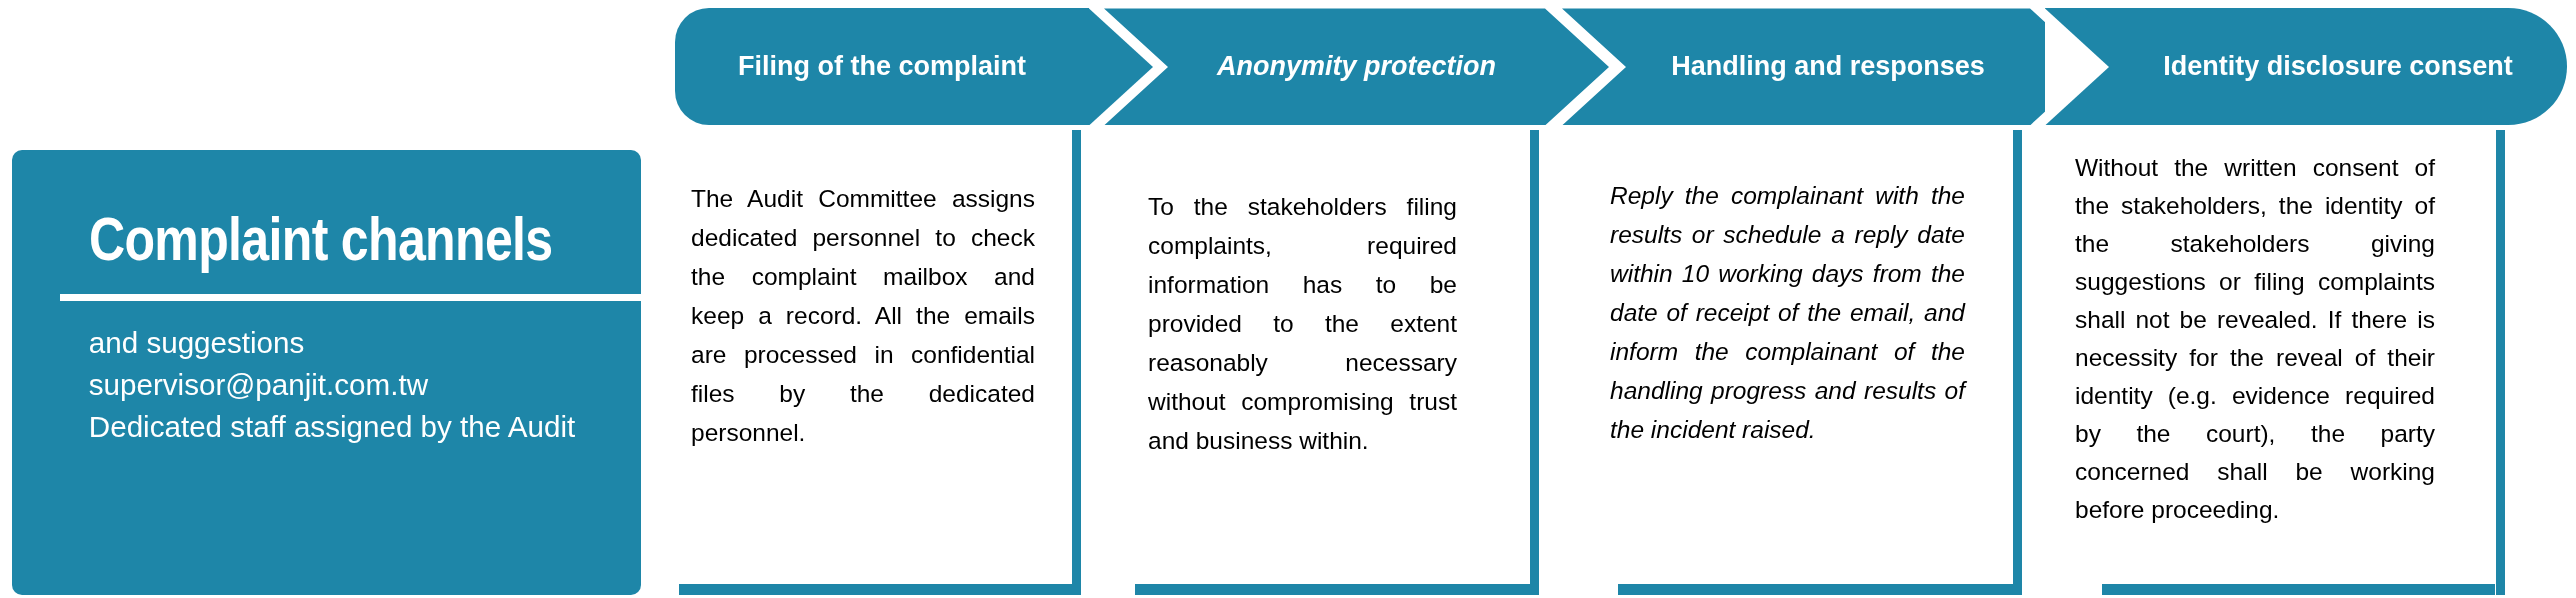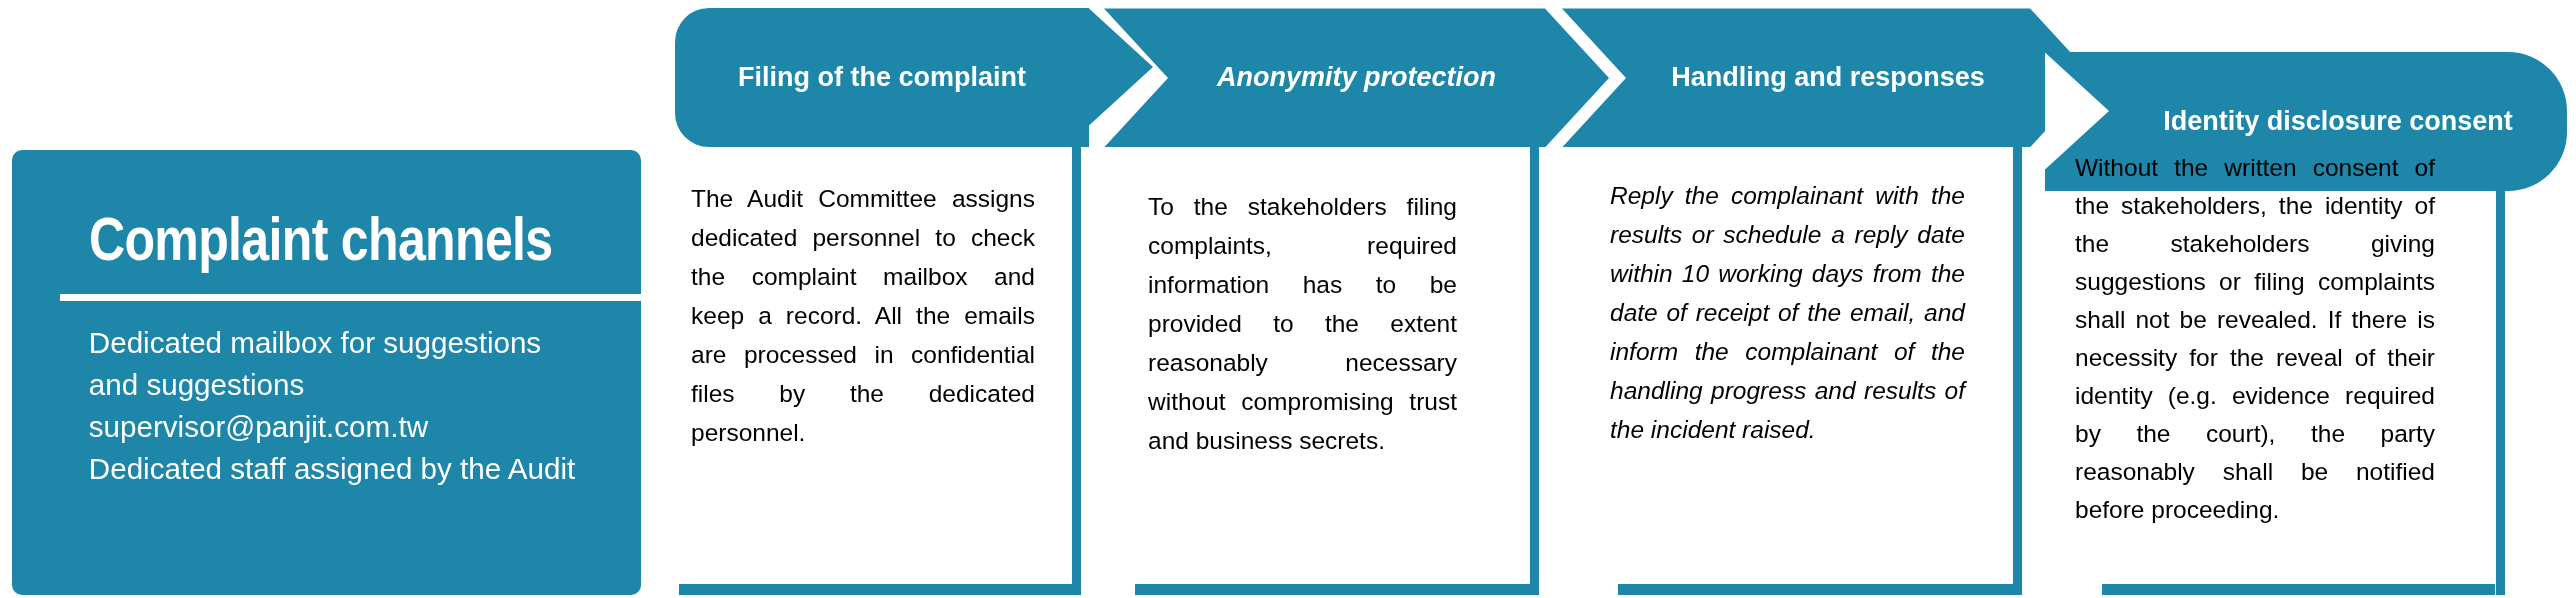--- a/index.html
+++ b/index.html
@@ -17,31 +17,31 @@
     letter-spacing:-0.8px;white-space:nowrap;transform:scaleX(.82);transform-origin:left center;
   }
   .card-rule{
     position:absolute;left:48px;top:144px;width:581px;height:6.8px;background:#ffffff;
   }
   .card-body{
     position:absolute;left:77px;top:172px;width:523px;
     font-size:29.6px;line-height:42px;font-weight:400;
   }
   
-  .seg{position:absolute;top:8.4px;height:139px;background:var(--teal);
+  .seg{position:absolute;top:8.4px;height:117px;background:var(--teal);
        display:flex;align-items:center;justify-content:center;}
   .seg-label{color:#ffffff;font-weight:700;font-size:27px;white-space:nowrap;}
   .a1{left:675px;width:414px;border-radius:34px 0 0 34px;}
   .a1-tip{position:absolute;left:1089px;top:8.4px;width:64px;height:117px;background:var(--teal);
           clip-path:polygon(0 0,100% 50%,0 100%);}
   .a2{left:1104px;width:505px;clip-path:polygon(0 0,441px 0,100% 50%,441px 100%,0 100%,64px 50%);
       padding:0 64px;box-sizing:border-box;font-style:italic;}
   .a3{left:1562px;width:532px;clip-path:polygon(0 0,468px 0,100% 50%,468px 100%,0 100%,64px 50%);
       padding:0 64px;box-sizing:border-box;text-align:center;}
-  .a4{left:2045px;width:522px;border-radius:0 59px 59px 0;padding-left:64px;box-sizing:border-box;margin-top:44px;}
+  .a4{left:2045px;width:522px;border-radius:0 59px 59px 0;padding-left:64px;box-sizing:border-box;}
   .a4-notch{position:absolute;left:0;top:0;width:64px;height:117px;background:#ffffff;
             clip-path:polygon(0 0,100% 50%,0 100%);}
   
   .vrule{position:absolute;top:130px;width:9.3px;height:465px;background:var(--teal);}
   .hbar{position:absolute;top:584px;height:11px;background:var(--teal);}
   .col{
     position:absolute;color:#000000;font-size:24.5px;line-height:39px;
     text-align:justify;
   }
   .c1{left:691px;top:179px;width:344px;}
@@ -51,21 +51,20 @@
 </style>
 </head>
 <body>
 
 <div id="stage" style="--teal: #1e86a8;">
 
   <div class="card">
     <div class="card-title">Complaint channels</div>
     <div class="card-rule"></div>
     <div class="card-body">
-      <div>Dedicated mailbox for suggestions</div>
       <div>and suggestions</div>
       <div>supervisor@panjit.com.tw</div>
       <div>Dedicated staff assigned by the Audit</div>
     </div>
   </div>
 
   <div class="seg a1">
     <span class="seg-label">Filing of the complaint</span>
   </div>
   <div class="a1-tip"></div>
@@ -77,23 +76,23 @@
   <div class="seg a3">
     <span class="seg-label">Handling and responses</span>
   </div>
 
   <div class="seg a4">
     <div class="a4-notch"></div>
     <span class="seg-label">Identity disclosure consent</span>
   </div>
 
   <div class="col c1">The Audit Committee assigns dedicated personnel to check the complaint mailbox and keep a record. All the emails are processed in confidential files by the dedicated personnel.</div>
-  <div class="col c2">To the stakeholders filing complaints, required information has to be provided to the extent reasonably necessary without compromising trust and business secrets.</div>
+  <div class="col c2">To the stakeholders filing complaints, required information has to be provided to the extent reasonably necessary without compromising trust and business within.</div>
   <div class="col c3">Reply the complainant with the results or schedule a reply date within 10 working days from the date of receipt of the email, and inform the complainant of the handling progress and results of the incident raised.</div>
-  <div class="col c4">Without the written consent of the stakeholders, the identity of the stakeholders giving suggestions or filing complaints shall not be revealed. If there is necessity for the reveal of their identity (e.g. evidence required by the court), the party reasonably shall be notified before proceeding.</div>
+  <div class="col c4">Without the written consent of the stakeholders, the identity of the stakeholders giving suggestions or filing complaints shall not be revealed. If there is necessity for the reveal of their identity (e.g. evidence required by the court), the party concerned shall be working before proceeding.</div>
 
   <div class="vrule" style="left:1072px"></div>
   <div class="vrule" style="left:1530px"></div>
   <div class="vrule" style="left:2013px"></div>
   <div class="vrule" style="left:2496px"></div>
 
   <div class="hbar" style="left:679px;width:393px"></div>
   <div class="hbar" style="left:1135px;width:395px"></div>
   <div class="hbar" style="left:1618px;width:395px"></div>
   <div class="hbar" style="left:2102px;width:393px"></div>

